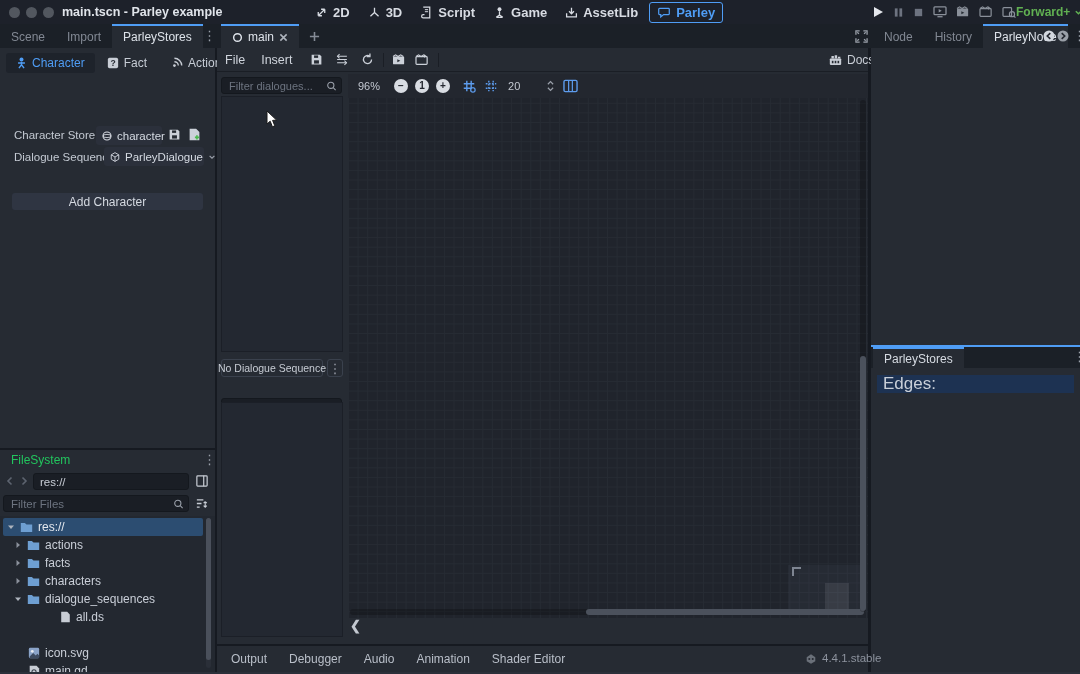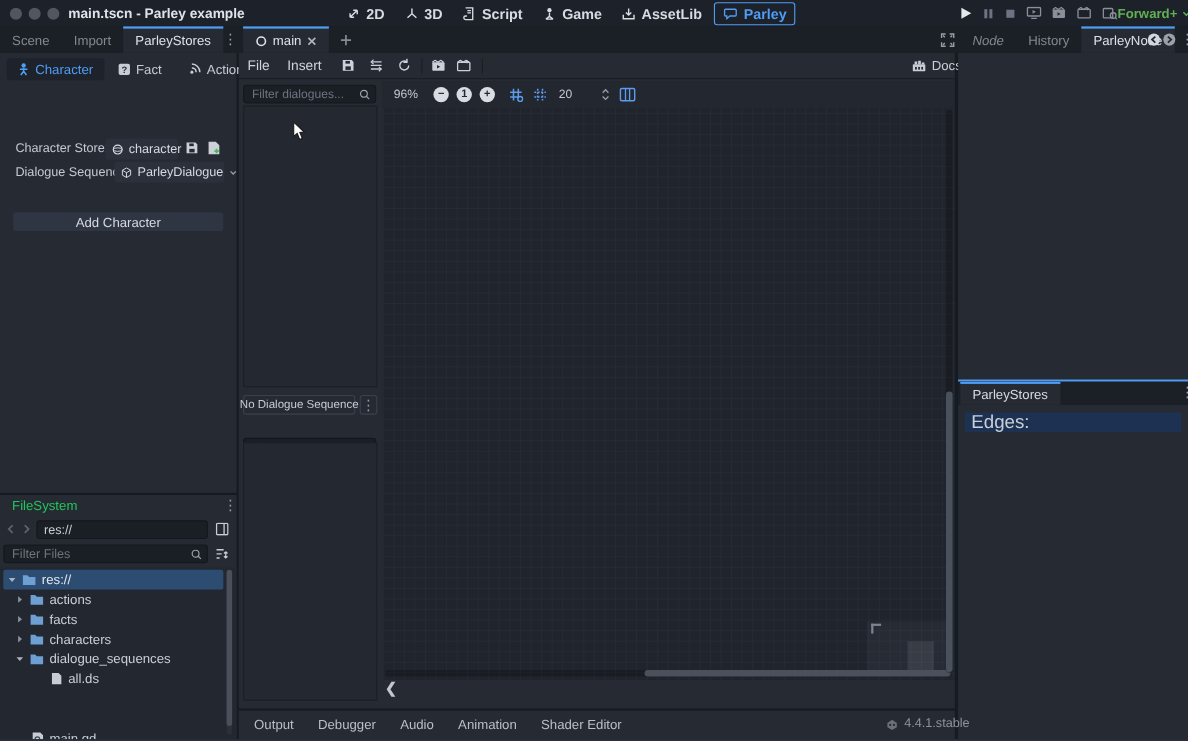--- a/index.html
+++ b/index.html
@@ -211,21 +211,21 @@
       </svg>
     </span>
   <span class="ic abs" style="left:638px;top:6px;">
       <svg width="13" height="13" viewBox="0 0 14 14">
         <path d="M1 5 V1 h4 M9 1 h4 v4 M13 9 v4 h-4 M5 13 H1 V9 M4.2 4.2 L2.5 2.5 M9.8 4.2 L11.5 2.5 M9.8 9.8 L11.5 11.5 M4.2 9.8 L2.5 11.5" stroke="#9aa0aa" stroke-width="1.4" fill="none"></path>
       </svg>
     </span>
 </div>
 
 <div class="abs row" style="left:871px;top:24px;width:209px;height:24px;">
-  <div class="tab" style="margin-left:2px;font-style:italic;">
+  <div class="tab" style="margin-left:2px;">
       <span>Node</span>
     </div>
   <div class="tab">
       <span>History</span>
     </div>
   <div class="tab active">
       <span>ParleyNode</span>
     </div>
   <span class="ic abs" style="left:172px;top:6px;">
       <svg width="12" height="12" viewBox="0 0 12 12">
@@ -427,27 +427,37 @@
             <path d="M1 2.5 L4 6 L7 2.5 z" fill="#aeb4bd"></path>
           </svg>
         </span>
       <span class="ic">
           <svg width="13" height="12" viewBox="0 0 16 14">
             <path d="M1 2 h5 l2 2 h7 v9 H1 z" fill="#6e9fd2"></path>
           </svg>
         </span>
       <span>dialogue_sequences</span>
     </div>
-    <div class="tree-row abs" style="left:46px;top:92px;width:162px;align-items:center;">
+    <div class="tree-row abs" style="left:60px;top:92px;width:162px;align-items:center;">
       <span class="ic">
           <svg width="11" height="12" viewBox="0 0 12 14">
             <path d="M1 1 h7 l3 3 v9 H1 z" fill="#c8cdd5"></path>
           </svg>
         </span>
       <span>all.ds</span>
+    </div>
+    <div class="tree-row abs" style="left:28px;top:128px;width:176px;">
+      <span class="ic">
+          <svg width="12" height="12" viewBox="0 0 14 14">
+            <rect x="1" y="1" width="12" height="12" rx="1.5" fill="#8aa3c8"></rect>
+            <circle cx="5" cy="5" r="1.6" fill="#e8ecf2"></circle>
+            <path d="M2 11 L6 7 L9 10 L11 8 L13 10 V13 H2 z" fill="#3d4b60"></path>
+          </svg>
+        </span>
+      <span>icon.svg</span>
     </div>
     <div class="tree-row abs" style="left:28px;top:146px;width:176px;">
       <span class="ic">
           <svg width="12" height="12" viewBox="0 0 14 14">
             <path d="M2 1 h8 l3 3 v9 H2 z" fill="#c8cdd5"></path>
             <circle cx="7" cy="8" r="2.4" fill="none" stroke="#3d4450" stroke-width="1.3"></circle>
           </svg>
         </span>
       <span>main.gd</span>
     </div>

